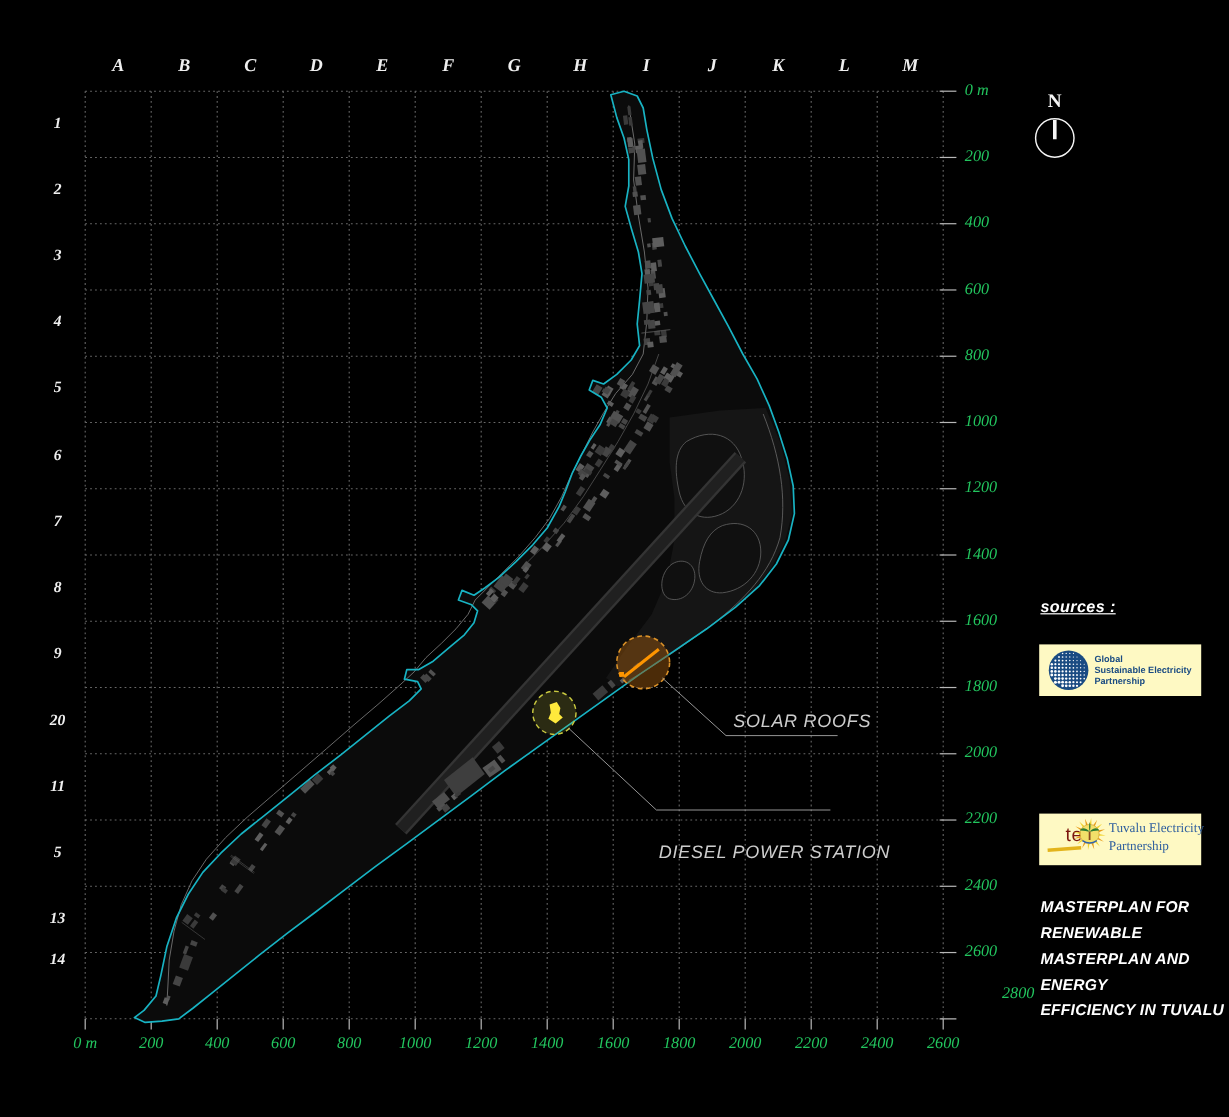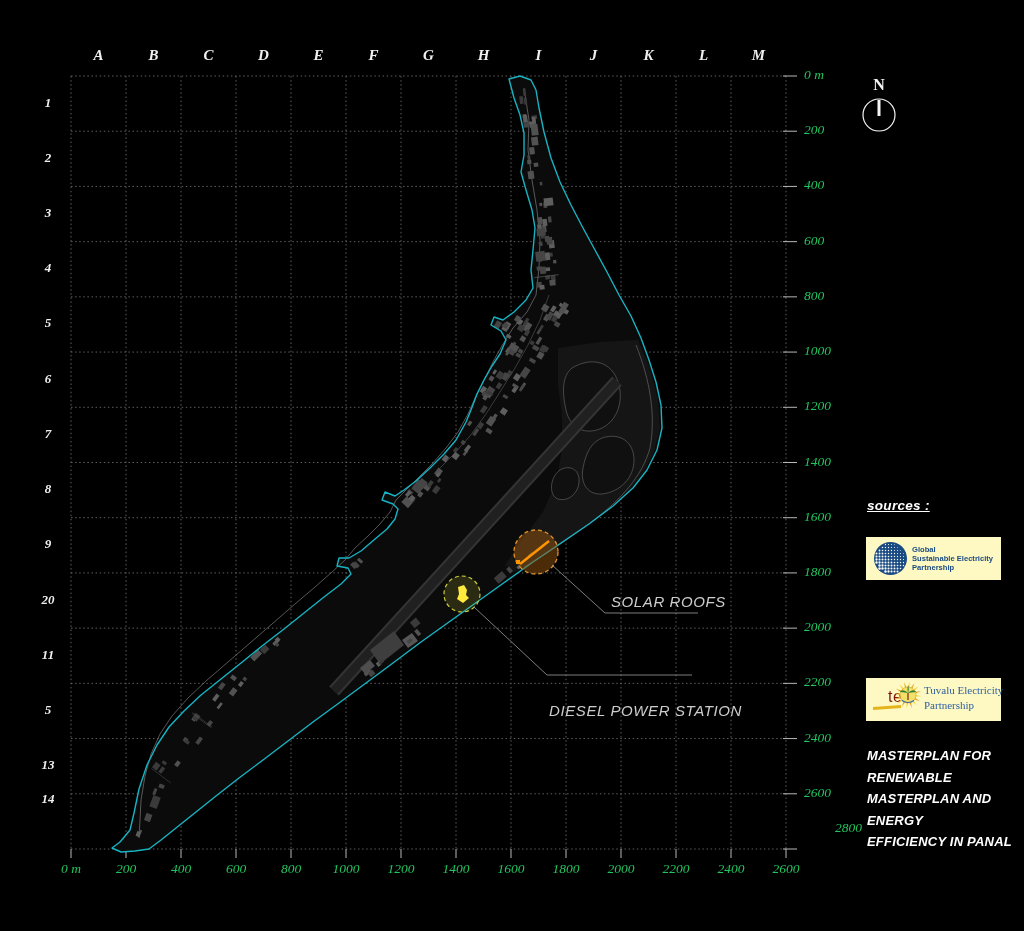--- a/index.html
+++ b/index.html
@@ -532,15 +532,15 @@
       <div>Tuvalu Electricity</div>
       <div>Partnership</div>
     </div>
   </div>
 
   <div class="sb-title" id="masterplan-title">
     <div>MASTERPLAN FOR</div>
     <div>RENEWABLE</div>
     <div>MASTERPLAN AND</div>
     <div>ENERGY</div>
-    <div>EFFICIENCY IN PANAL</div>
+    <div>EFFICIENCY IN TUVALU</div>
   </div>
 </div>
 
 </body></html>

